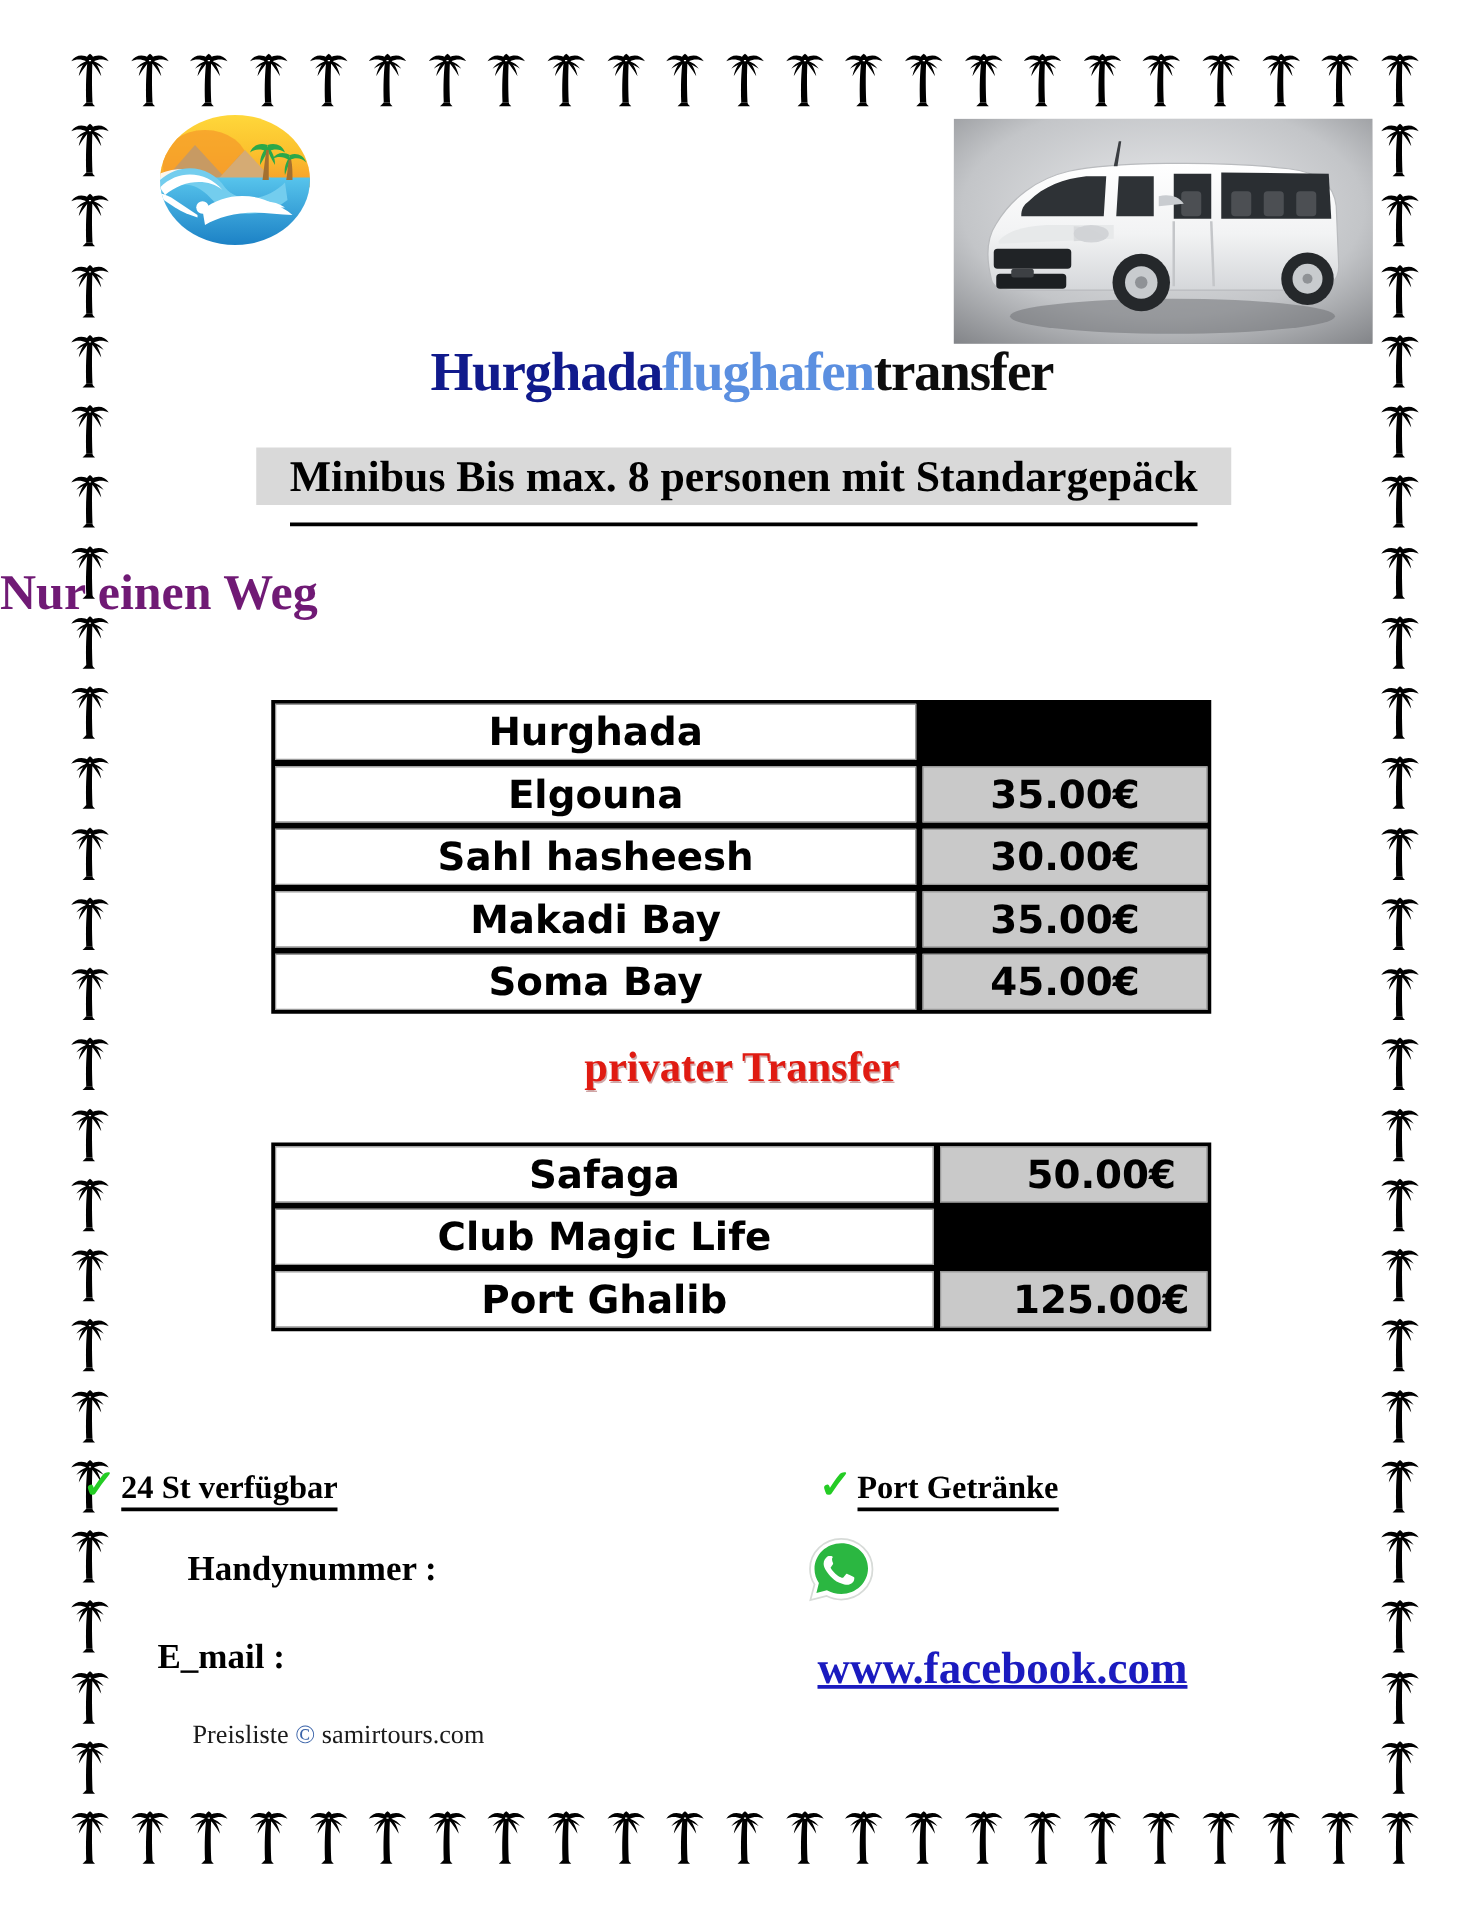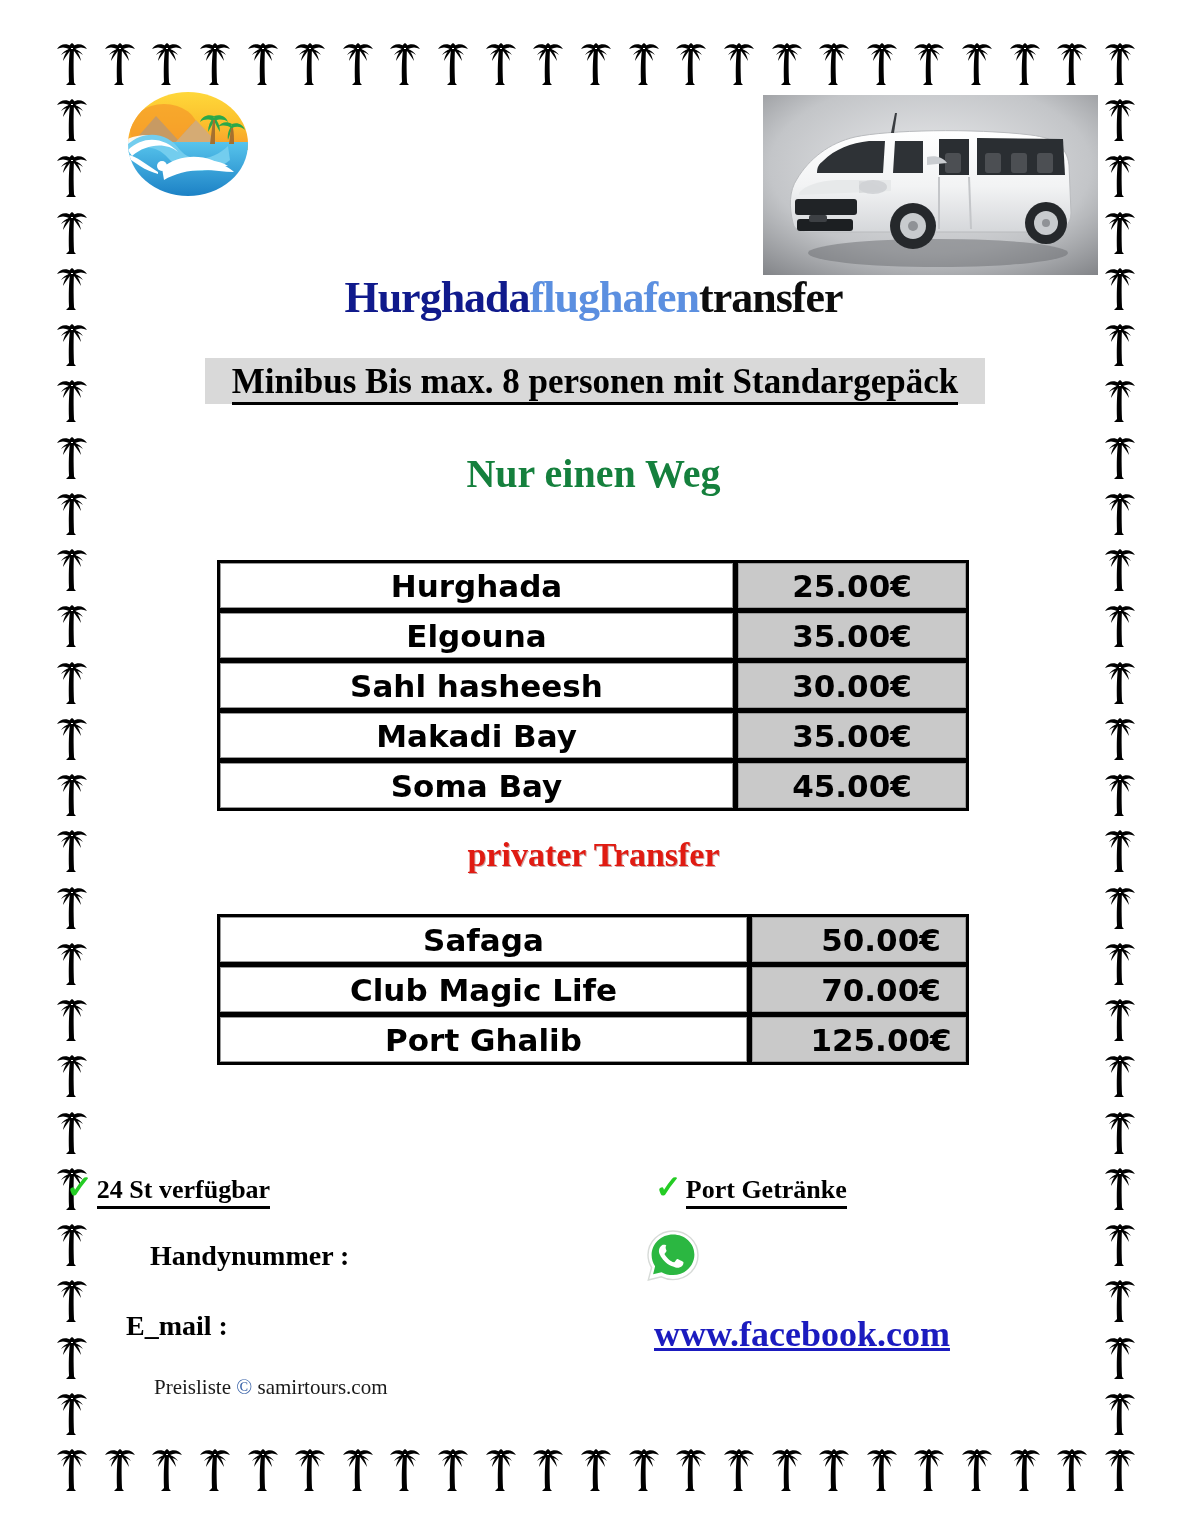--- a/index.html
+++ b/index.html
@@ -58,29 +58,29 @@
     left: 205px; top: 358px;
     width: 780px;
     background: #d9d9d9;
     text-align: center;
     font-size: 35px;
     font-weight: bold;
     color: #000;
     padding: 4px 0 2px 0;
     box-sizing: border-box;
   }
-  .subtitle span { border-bottom: 3px solid #000; padding-bottom: 1px; }
+  .subtitle span { border-bottom: 3px solid #000; padding-bottom: 17px; }
 
   .section-heading-blue {
     position: absolute;
     left: 0; top: 450px; width: 1187px;
-    text-align: center;
+    text-align: left;
     font-size: 40px;
     font-weight: bold;
-    color: #15803d;
+    color: #701a75;
   }
 
   .section-heading-red {
     position: absolute;
     left: 0; top: 836px; width: 1187px;
     text-align: center;
     font-size: 34px;
     font-weight: bold;
     color: #e01b12;
     text-shadow: 1px 1px 0 rgba(120,0,0,0.35);
@@ -1506,21 +1506,20 @@
   <span>Minibus Bis max. 8 personen mit Standargepäck</span>
 </div>
 
 <div class="section-heading-blue">
   <span>Nur einen Weg</span>
 </div>
 
 <div class="price-table" id="table-oneway">
     <div class="row">
       <div class="cell cell-dest">Hurghada</div>
-      <div class="cell cell-price">25.00€</div>
     </div>
     <div class="row">
       <div class="cell cell-dest">Elgouna</div>
       <div class="cell cell-price">35.00€</div>
     </div>
     <div class="row">
       <div class="cell cell-dest">Sahl hasheesh</div>
       <div class="cell cell-price">30.00€</div>
     </div>
     <div class="row">
@@ -1537,21 +1536,20 @@
   <span>privater Transfer</span>
 </div>
 
 <div class="price-table" id="table-private">
     <div class="row">
       <div class="cell cell-dest">Safaga</div>
       <div class="cell cell-price">50.00€</div>
     </div>
     <div class="row">
       <div class="cell cell-dest">Club Magic Life</div>
-      <div class="cell cell-price">70.00€</div>
     </div>
     <div class="row">
       <div class="cell cell-dest">Port Ghalib</div>
       <div class="cell cell-price">125.00€</div>
     </div>
   </div>
 
 <div class="feature" id="feature-24h">
   <span class="check">✓</span><span class="label">24 St verfügbar</span>
 </div>

